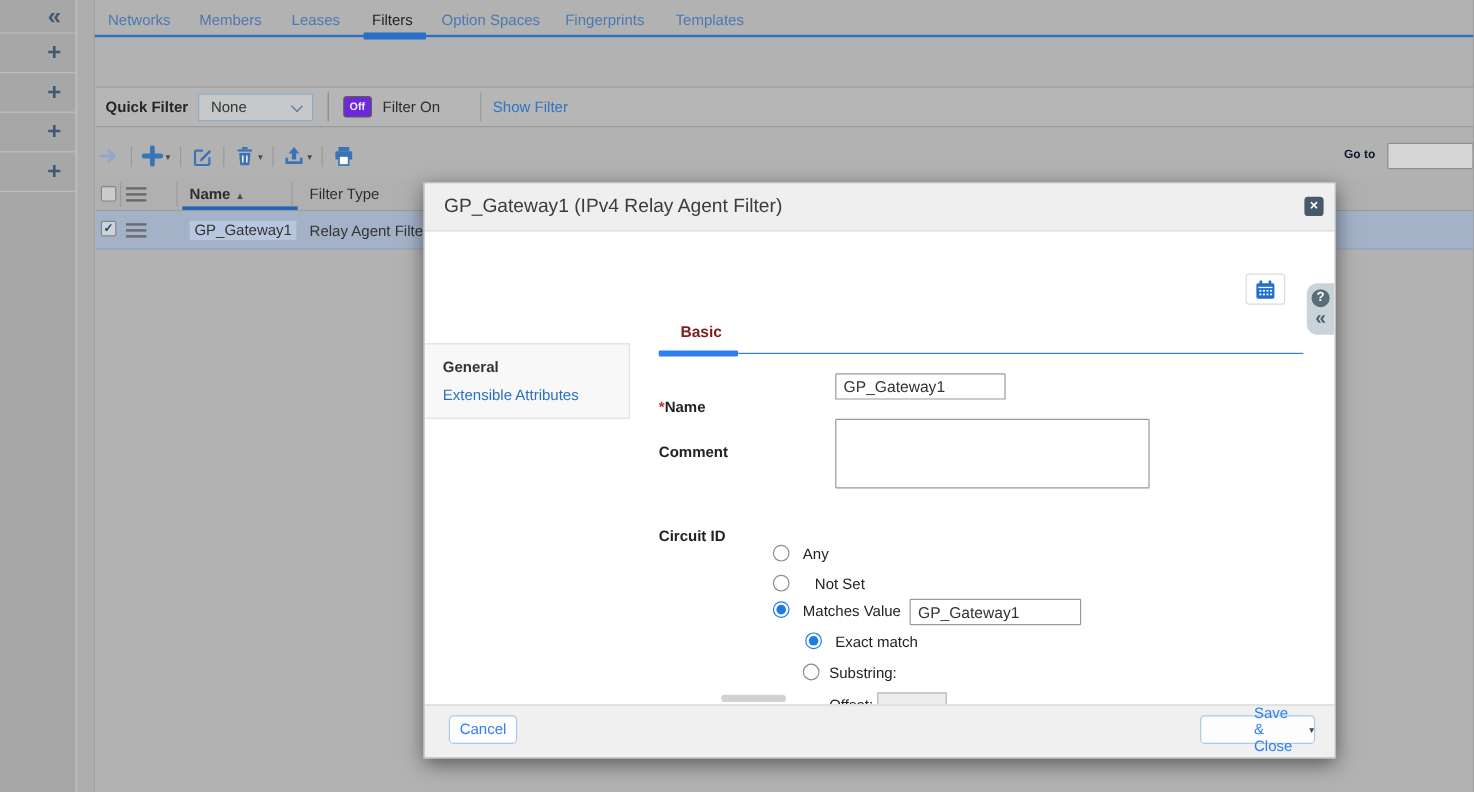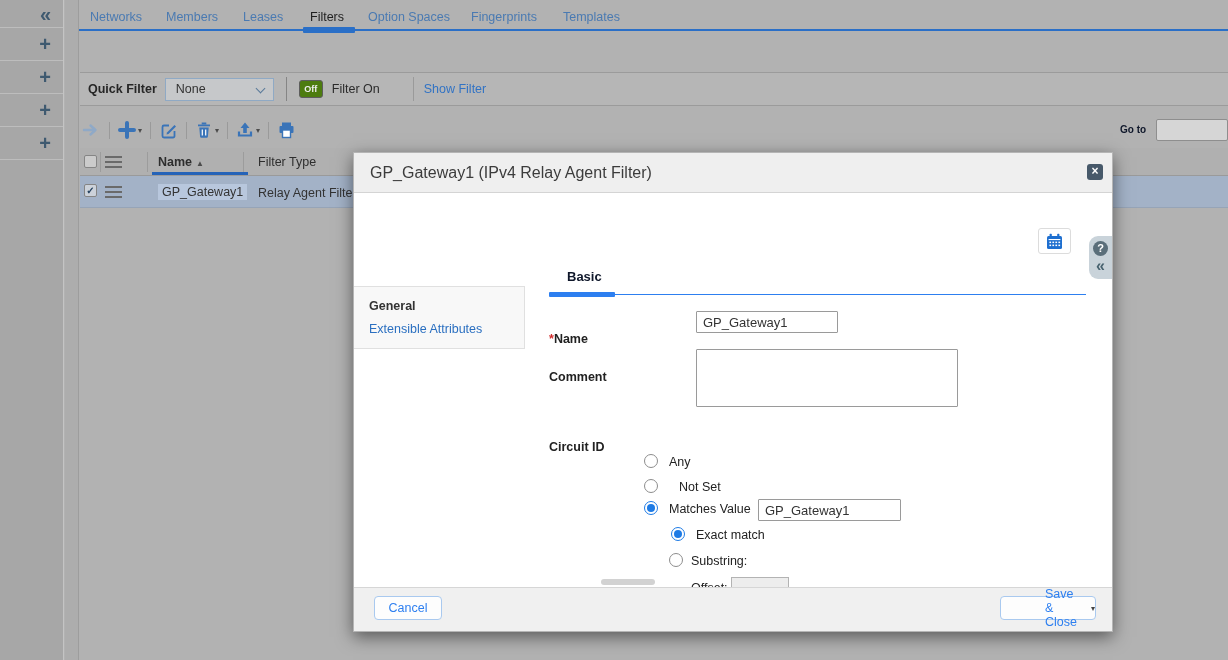--- a/index.html
+++ b/index.html
@@ -19,24 +19,24 @@
 
   
   .tab { position:absolute; top:10px; font-size:12.5px; color:#4a7ab2; cursor:pointer; white-space:nowrap; }
   .tab.active { color:#1f1f1f; }
   .tabs-underline { position:absolute; top:29px; left:79px; right:0; height:2px; background:#2a6fc7; }
   .tabs-underline-thick { position:absolute; top:27px; left:303px; width:52px; height:6px; background:#2a6fc7; border-radius:1px; }
 
   
   .quickbar { position:absolute; left:80px; top:72px; width:1148px; height:34px; background:#b6b6b6; border-top:1px solid #9b9b9b; border-bottom:1px solid #9b9b9b; display:flex; align-items:center; padding:0 8px; }
   .qf-label { font-size:12.5px; font-weight:bold; color:#262626; }
-  .qf-select { position:relative; margin-left:8px; width:109px; height:23px; background:#c6c8ca; border:1px solid #8fa9c4; display:flex; align-items:center; padding:0 10px; font-size:12.5px; color:#333; cursor:pointer; }
+  .qf-select { position:relative; margin-left:8px; width:96px; height:23px; background:#c6c8ca; border:1px solid #8fa9c4; display:flex; align-items:center; padding:0 10px; font-size:12.5px; color:#333; cursor:pointer; }
   .qf-chevron { position:absolute; right:9px; top:6px; width:7px; height:7px; border-right:1.6px solid #5a7a9a; border-bottom:1.6px solid #5a7a9a; transform:rotate(45deg); }
   .vdivider { width:1px; height:24px; background:#858585; margin:0 12px; }
-  .off-btn { width:24px; height:18px; background:#4d7c0f; border:1px solid #5d5d5d; border-radius:3px; color:#efefef; font-size:9px; font-weight:bold; display:flex; align-items:center; justify-content:center; cursor:pointer; }
+  .off-btn { width:24px; height:18px; background:#6d28d9; border:1px solid #5d5d5d; border-radius:3px; color:#efefef; font-size:9px; font-weight:bold; display:flex; align-items:center; justify-content:center; cursor:pointer; }
   .filter-on { margin-left:9px; font-size:12.5px; color:#2b2b2b; }
   .vdivider.d2 { margin-left:33px; margin-right:10px; background:#9a9a9a; }
   .link { color:#3273c4; font-size:12.5px; cursor:pointer; }
 
   
   .toolbar { position:absolute; left:82px; top:118px; height:24px; display:flex; align-items:center; gap:8px; }
   .tb-sep { width:1px; height:17px; background:#9a9a9a; }
   .tb-btn { display:flex; align-items:center; gap:2px; cursor:pointer; }
   .caret { font-size:8px; color:#4c4c4c; }
   .goto-label { position:absolute; left:1120px; top:124px; font-size:10px; font-weight:bold; color:#0f172a; }
@@ -59,39 +59,39 @@
   
   .dialog { position:absolute; left:353px; top:152px; width:760px; height:480px; background:#fff; border:1px solid #b5b5b5; box-shadow:0 5px 16px rgba(0,0,0,0.5); }
   .dlg-titlebar { position:absolute; left:0; top:0; right:0; height:40px; background:#efefef; border-bottom:1px solid #d4d4d4; display:flex; align-items:center; padding:0 16px; }
   .dlg-title { font-size:16px; color:#3c3c3c; }
   .dlg-close { position:absolute; right:9px; top:11px; width:16px; height:16px; background:#47596a; border-radius:3px; color:#fff; font-size:12px; font-weight:bold; line-height:15px; text-align:center; cursor:pointer; }
   .dlg-body { position:absolute; left:0; top:40px; right:0; bottom:44px; overflow:hidden; background:#fff; }
   .cal-btn { position:absolute; left:684px; top:35px; width:33px; height:26px; background:#fff; border:1px solid #dcdcdc; border-radius:3px; display:flex; align-items:center; justify-content:center; cursor:pointer; }
   .help-pill { position:absolute; right:0; top:43px; width:23px; height:43px; background:#c9d3da; border-radius:9px 0 0 9px; display:flex; flex-direction:column; align-items:center; justify-content:center; gap:2px; }
   .help-q { width:15px; height:15px; background:#5a6e7a; border-radius:50%; color:#fff; font-size:11px; font-weight:bold; line-height:15px; text-align:center; cursor:pointer; }
   .pill-collapse { color:#47626f; font-size:16px; font-weight:bold; line-height:1; cursor:pointer; }
-  .dlg-tab { position:absolute; left:213px; top:76px; font-size:13px; font-weight:bold; color:#0f172a; cursor:pointer; }
+  .dlg-tab { position:absolute; left:213px; top:76px; font-size:13px; font-weight:bold; color:#7f1d1d; cursor:pointer; }
   .dlg-tabline { position:absolute; left:195px; top:101px; width:537px; height:1px; background:#2d7ff0; }
   .dlg-tabline-thick { position:absolute; left:195px; top:99px; width:66px; height:5px; background:#2d7ff0; border-radius:1px; }
   .dlg-nav { position:absolute; left:0; top:93px; width:171px; height:63px; background:#f8f8f8; border-top:1px solid #e0e0e0; border-right:1px solid #e0e0e0; border-bottom:1px solid #e0e0e0; }
   .nav-general { position:absolute; left:15px; top:12px; font-size:12.5px; font-weight:bold; color:#333; cursor:pointer; }
   .nav-ea { position:absolute; left:15px; top:35px; font-size:12.5px; color:#2a6fc0; cursor:pointer; }
   .flabel { position:absolute; font-size:12.5px; font-weight:bold; color:#222;margin-top:16px; }
   .req { color:#d22d2d; }
   .tinput { position:absolute; height:22px; border:1px solid #9a9a9a; border-radius:1px; font-size:13px; padding:0 6px; color:#333; background:#fff; font-family:"Liberation Sans",sans-serif; }
   .tarea { position:absolute; left:342px; top:156px; width:262px; height:58px; border:1px solid #9a9a9a; border-radius:1px; resize:none; font-family:"Liberation Sans",sans-serif; font-size:13px; padding:3px 6px; }
   .radio { position:absolute; width:14px; height:14px; border:1px solid #8d8d8d; border-radius:50%; background:#fff; cursor:pointer; }
   .radio.sel { border-color:#1e7be5; }
   .radio.sel::after { content:""; position:absolute; left:2px; top:2px; width:8px; height:8px; border-radius:50%; background:#1e7be5; }
   .rlabel { position:absolute; font-size:12.5px; color:#222; cursor:default; }
   .dinput { position:absolute; height:21px; width:58px; background:#ededed; border:1px solid #b3b3b3; }
   .scroll-thumb { position:absolute; left:247px; bottom:2px; width:54px; height:6px; background:#d2d2d2; border-radius:3px; }
   .dlg-footer { position:absolute; left:0; right:0; bottom:0; height:44px; background:#f0f0f0; border-top:1px solid #d6d6d6; }
   .btn { position:absolute; top:8px; height:24px; background:#fdfdfd; border:1px solid #a9c9ef; border-radius:4px; color:#2d7ff0; font-size:12.5px; display:flex; align-items:center; justify-content:center; cursor:pointer; }
-  .btn-cancel { left:20px; width:68px; }
+  .btn-cancel { left:20px; width:57px; }
   .btn-save { right:16px; width:96px; gap:6px;padding-left:44px; }
   .btn-save .caret { color:#444; }
   svg { display:block; }
 </style>
 </head>
 <body>
 
 <div class="stage">
 
   <div class="sidebar">

